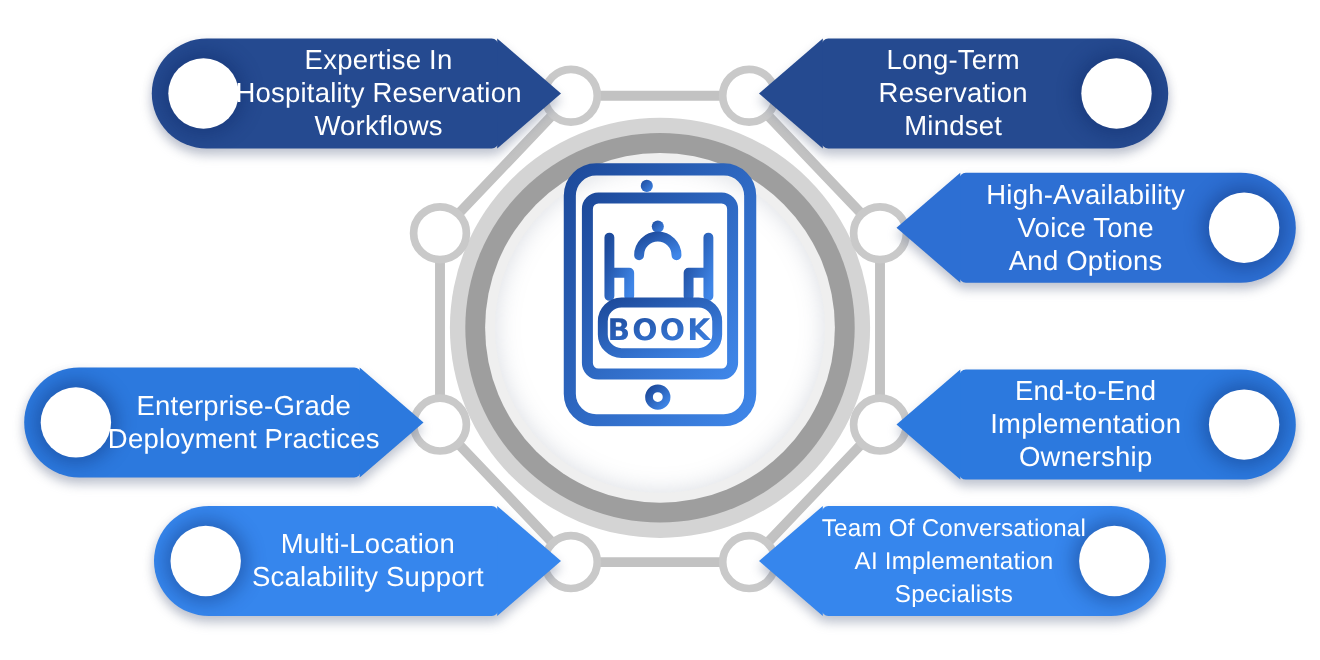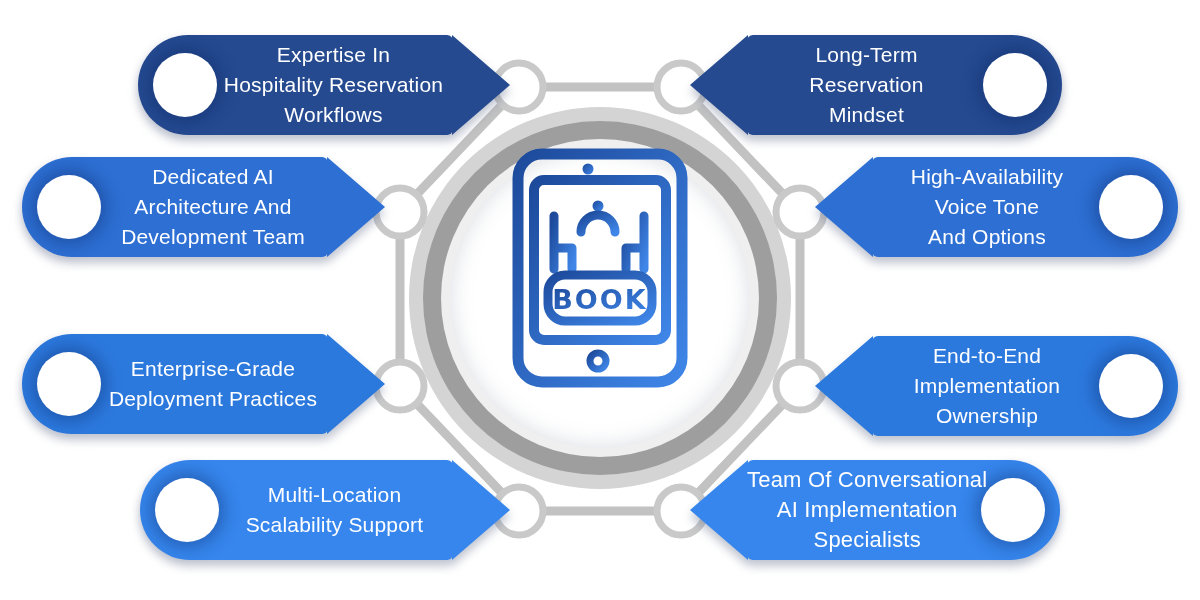--- a/index.html
+++ b/index.html
@@ -28,21 +28,21 @@
   .banner.right .arrow{left:-57px;border-right:58px solid var(--c);}
   .banner .dot{
     position:absolute;width:64px;height:64px;border-radius:50%;
     background:#ffffff;top:calc(50% - 32px);
     box-shadow:0 0 16px 6px rgba(10,35,95,.35);
   }
   .banner.left  .dot{left:15px;}
   .banner.right .dot{right:15px;}
   .banner .label{
     position:relative;flex:1;text-align:center;color:#ffffff;
-    font-size:21px;line-height:30px;letter-spacing:.2px;
+    font-size:25px;line-height:30px;letter-spacing:.2px;
     white-space:pre;
   }
   .banner.left  .label{margin-left:76px;}
   .banner.right .label{margin-right:76px;}
   .banner.small .label{font-size:22px;}
 
   
   .hub{
     position:absolute;left:450px;top:148px;width:300px;height:300px;
     border-radius:50%;background:#ffffff;z-index:2;
@@ -119,28 +119,20 @@
 
   <div class="banner right" style="--c:#254a90;left:747px;top:35px;width:315px;">
     <div class="body"></div>
     <div class="arrow"></div>
     <span class="dot"></span>
     <div class="label">Long-Term
 Reservation
 Mindset</div>
   </div>
 
-  <div class="banner left" style="--c:#2d6fd3;left:22px;top:157px;width:306px;">
-    <div class="body"></div>
-    <div class="arrow"></div>
-    <span class="dot"></span>
-    <div class="label">Dedicated AI
-Architecture And
-Development Team</div>
-  </div>
 
   <div class="banner right" style="--c:#2d6fd3;left:872px;top:157px;width:306px;">
     <div class="body"></div>
     <div class="arrow"></div>
     <span class="dot"></span>
     <div class="label">High-Availability
 Voice Tone
 And Options</div>
   </div>
 

